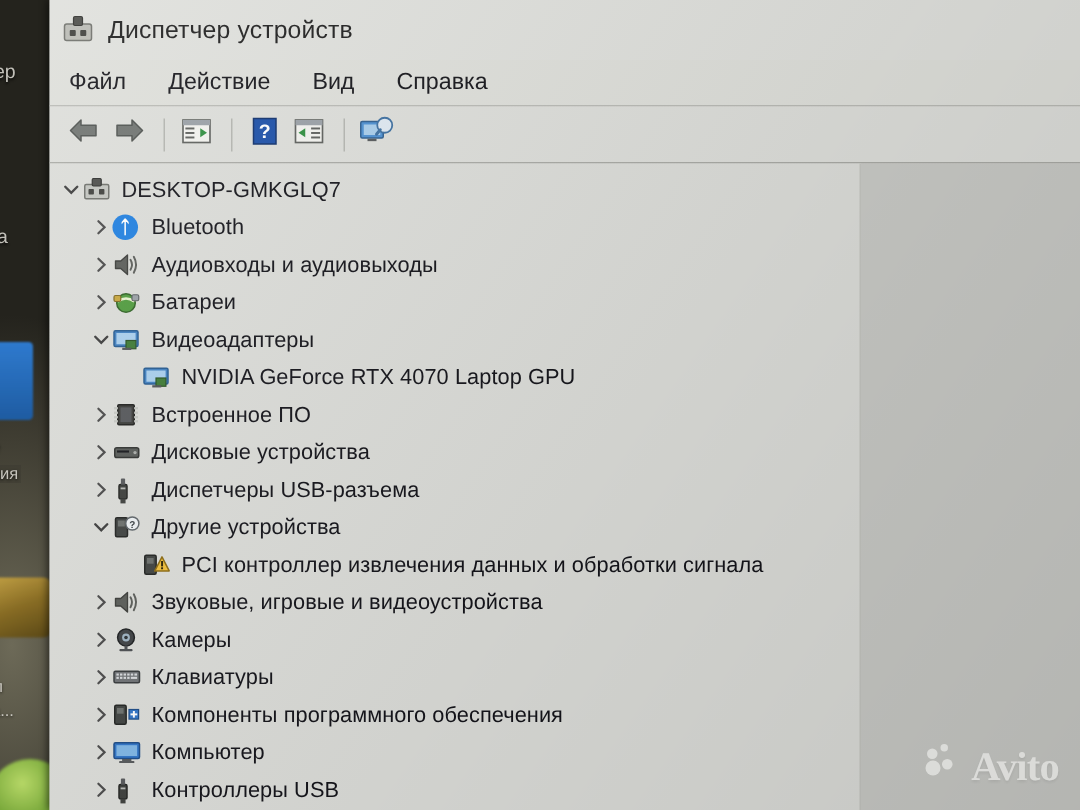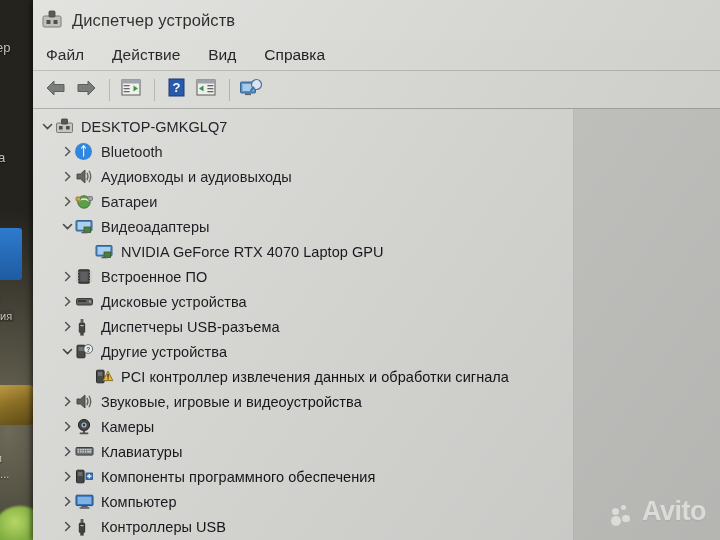--- a/index.html
+++ b/index.html
@@ -122,22 +122,22 @@
   
   .i-bt{width:17px;height:17px;border-radius:50%;background:#1f7fe0;
         display:flex;align-items:center;justify-content:center;color:#fff;
         font-size:12px;font-weight:bold;line-height:1;}
   .i-spk svg,.i-bat svg,.i-disp svg,.i-fw svg,.i-disk svg,.i-usb svg,
   .i-other svg,.i-cam svg,.i-kbd svg,.i-soft svg,.i-comp svg,.i-stor svg,
   .i-pci svg,.i-host svg{display:block;}
 
   
   #avito{
-    position:absolute;right:14px;bottom:13px;display:flex;align-items:flex-end;
-    gap:5px;z-index:6;opacity:.62;
+    position:absolute;right:14px;bottom:13px;display:flex;align-items:flex-start;
+    gap:5px;z-index:6;opacity:.62;font-family:Liberation Serif, serif;
   }
   #avito-logo{width:26px;height:22px;position:relative;flex:0 0 auto;}
   #avito-text{font-size:27px;color:#f2f2f0;font-weight:bold;letter-spacing:-.5px;
               text-shadow:0 1px 2px rgba(0,0,0,.12);}
   .av-dot{position:absolute;border-radius:50%;background:#f2f2f0;}
 </style>
 </head>
 <body>
 
 <div id="desktop">

